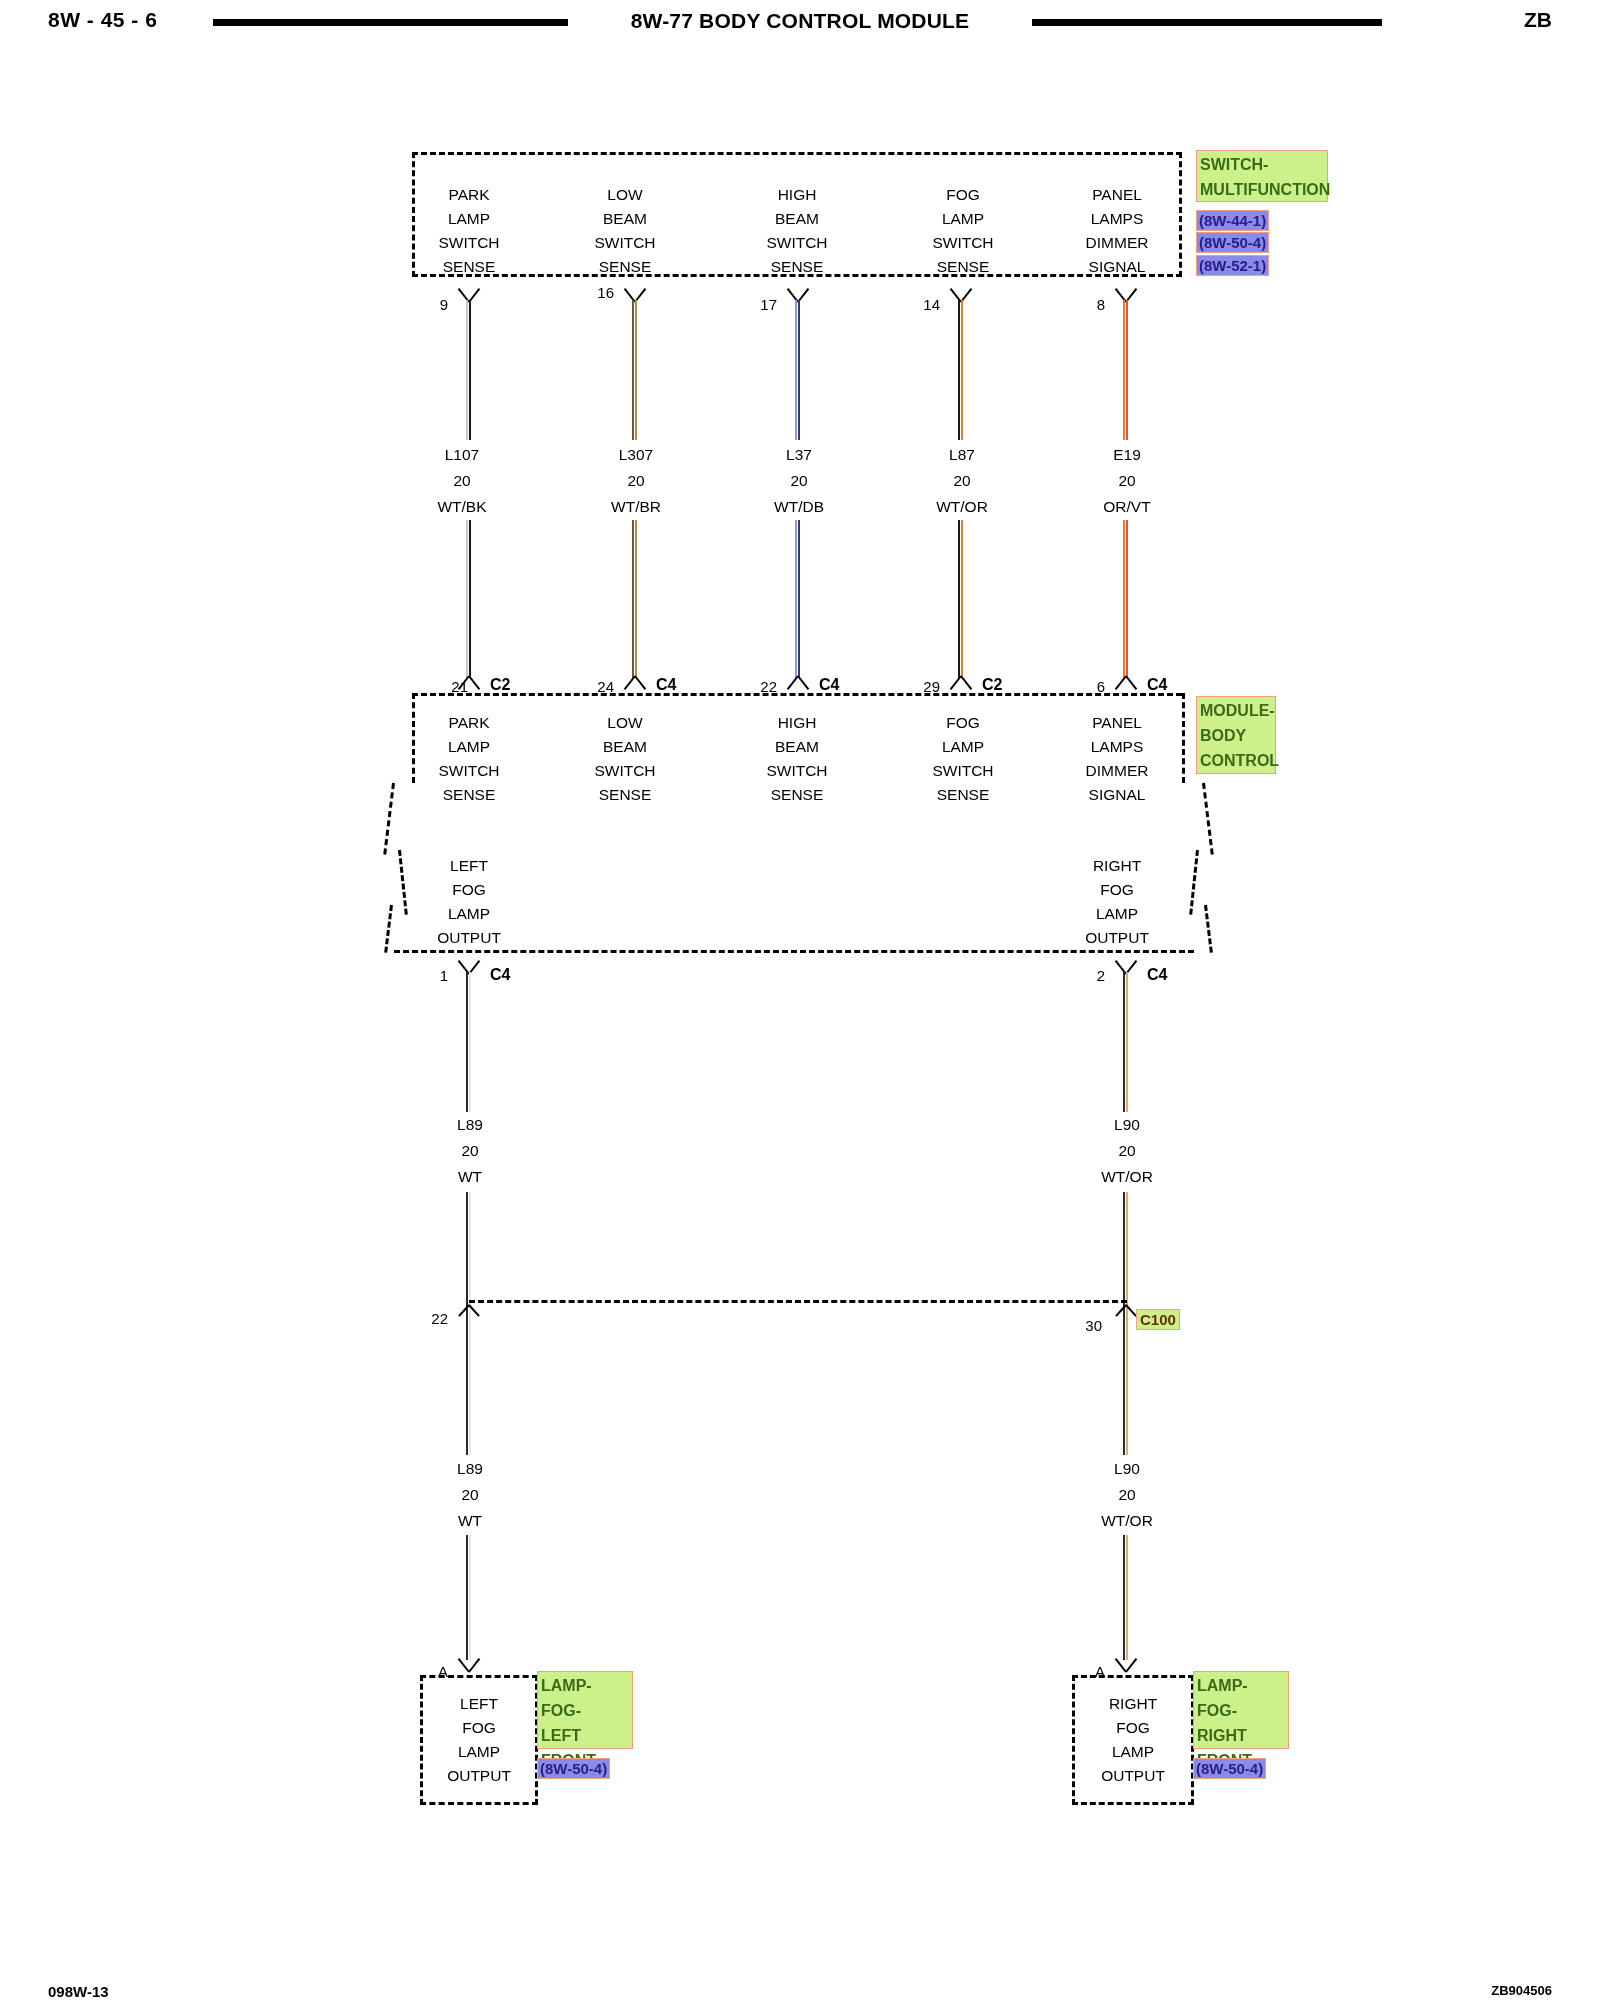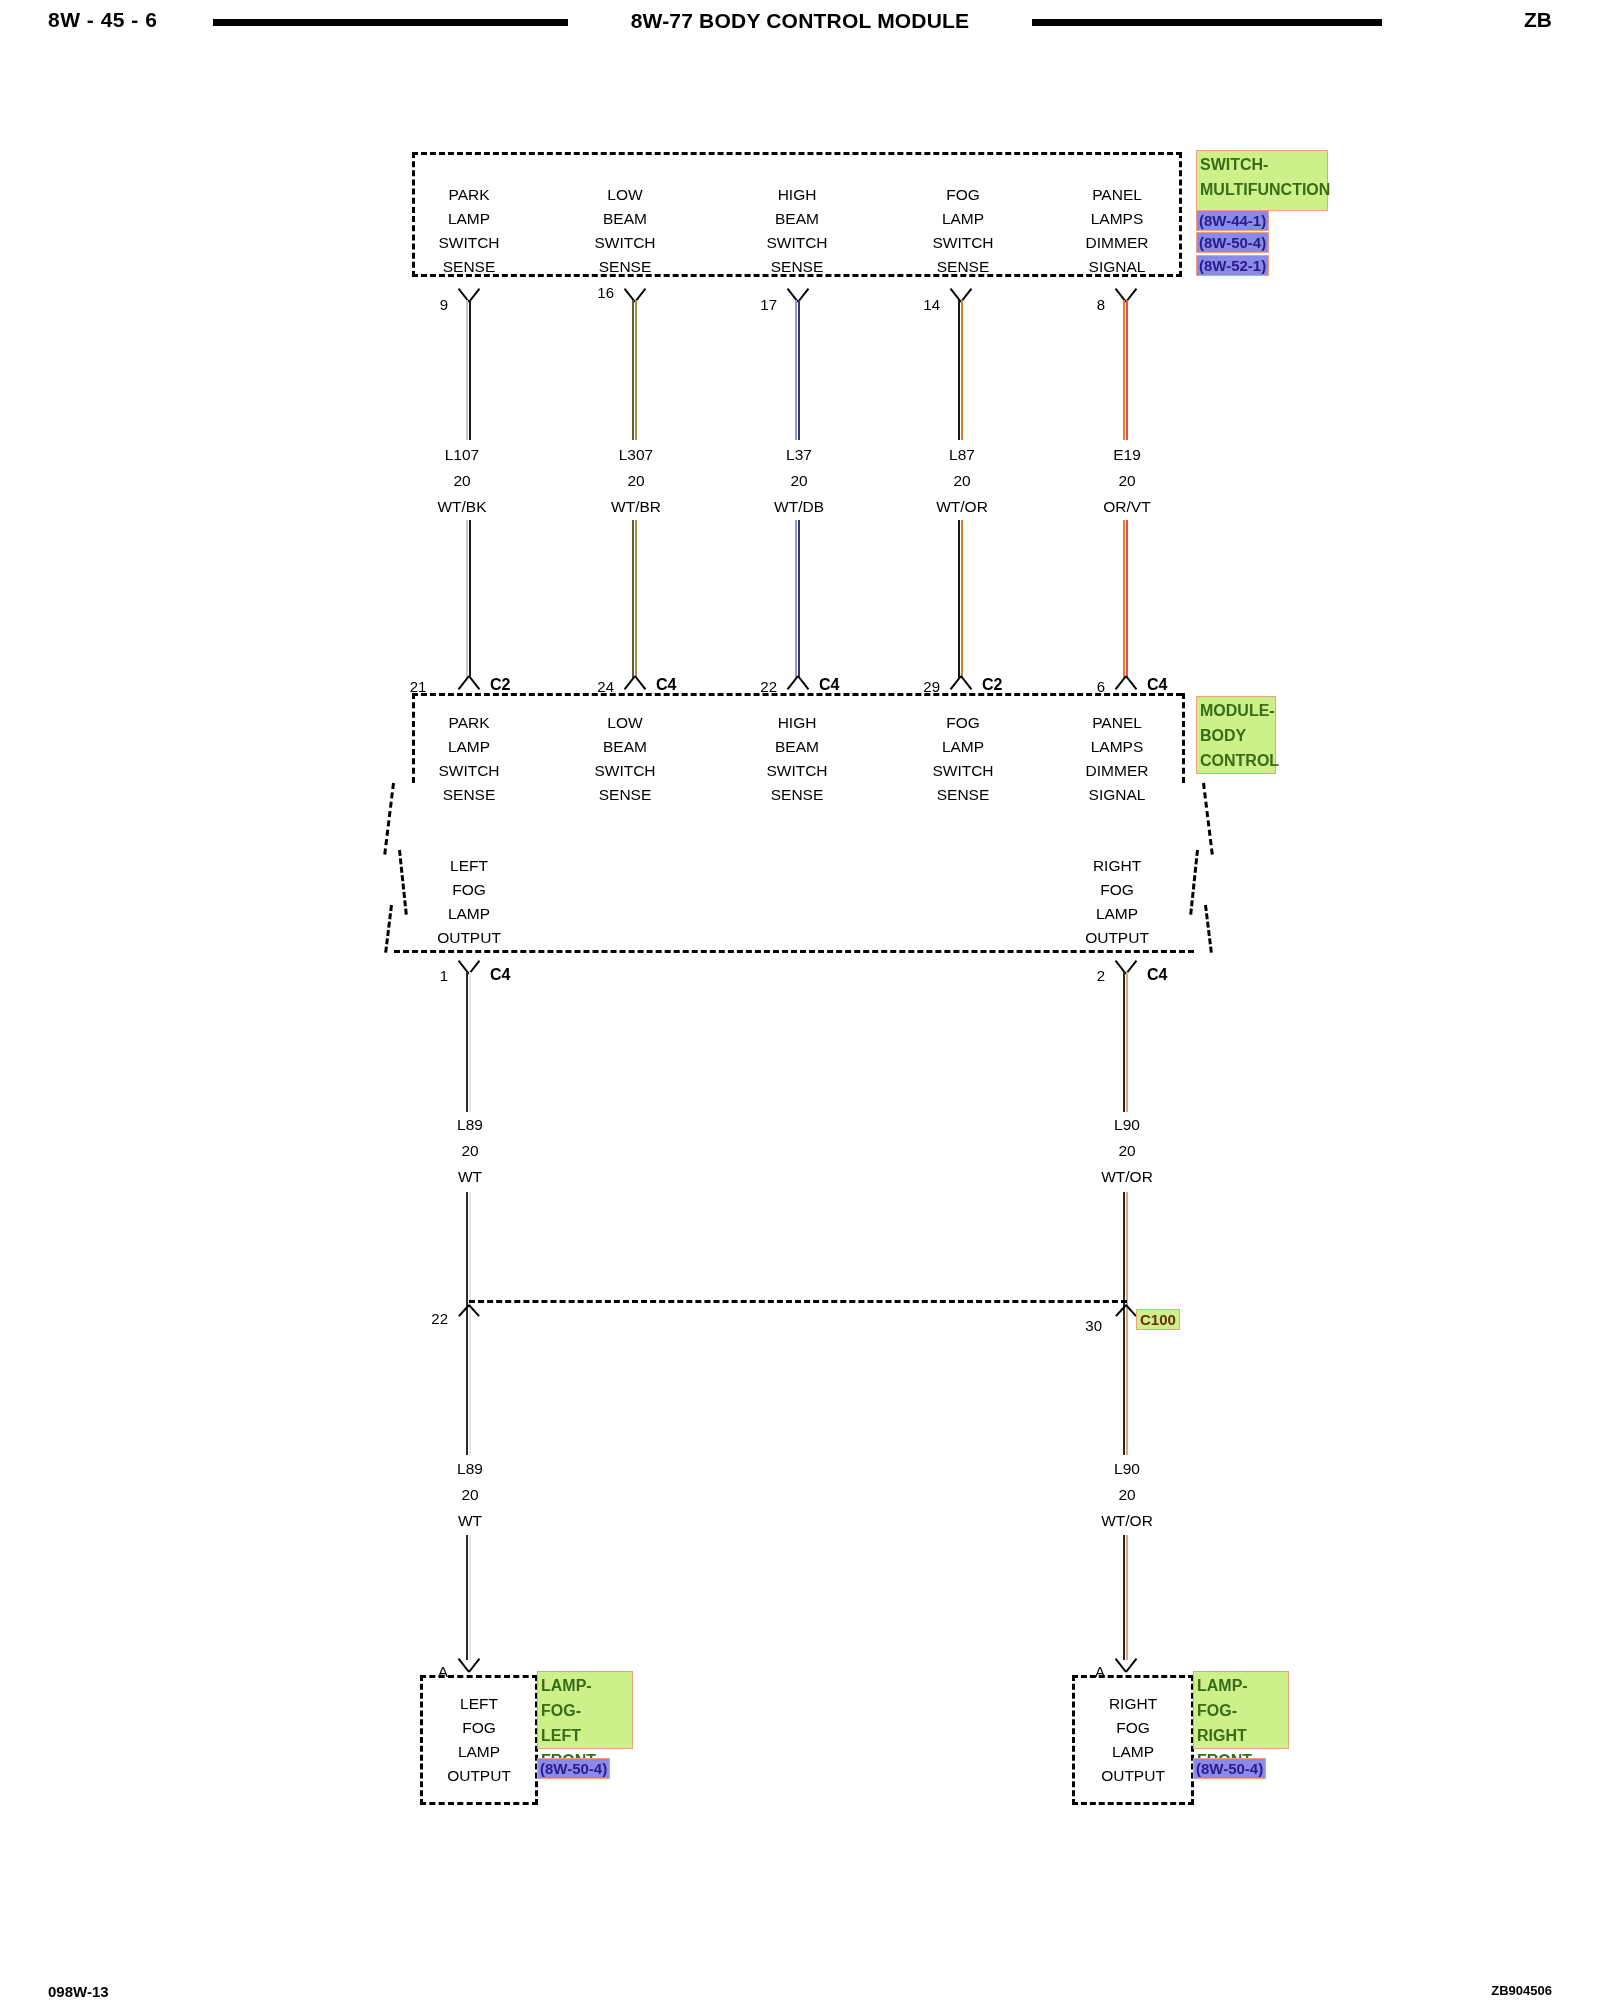--- a/index.html
+++ b/index.html
@@ -66,21 +66,21 @@
 <div id="hdr">
   <div id="hdr-left">8W - 45 - 6</div>
   <div id="hdr-rule-l"></div>
   <div id="hdr-title">8W-77 BODY CONTROL MODULE</div>
   <div id="hdr-rule-r"></div>
   <div id="hdr-right">ZB</div>
 </div>
 
 <div class="dashbox" style="left:412px;top:152px;width:770px;height:125px;"></div>
 
-<div class="tag" style="left:1196px;top:150px;width:132px;height:61px;">
+<div class="tag" style="left:1196px;top:150px;width:132px;height:52px;">
   <div>SWITCH-</div>
   <div>MULTIFUNCTION</div>
 </div>
 <div class="link" style="left:1196px;top:210px;">(8W-44-1)</div>
 <div class="link" style="left:1196px;top:232px;">(8W-50-4)</div>
 <div class="link" style="left:1196px;top:255px;text-align:right;">(8W-52-1)</div>
 
 <div class="terminal-text" style="left:405px;top:183px;width:128px;">
   <div>PARK</div>
   <div>LAMP</div>
@@ -207,21 +207,21 @@
   </div>
 <div class="wire" id="wu4b" style="left:1123px;top:520px;height:158px;">
     <div class="s1" style="background: rgb(232, 128, 26);"></div>
     <div class="s2" style="background: rgb(240, 72, 90);"></div>
   </div>
 
 <div class="vsym" style="left:456px;top:677px;">
     <i></i>
     <b></b>
   </div>
-<div class="pinnum" style="left:404px;top:678px;width:28px;text-align:center;">21</div>
+<div class="pinnum" style="left:440px;top:678px;width:28px;">21</div>
 <div class="conname" style="left:490px;top:676px;">C2</div>
 
 <div class="vsym" style="left:622px;top:677px;">
     <i></i>
     <b></b>
   </div>
 <div class="pinnum" style="left:586px;top:678px;width:28px;">24</div>
 <div class="conname" style="left:656px;top:676px;">C4</div>
 
 <div class="vsym" style="left:785px;top:677px;">

